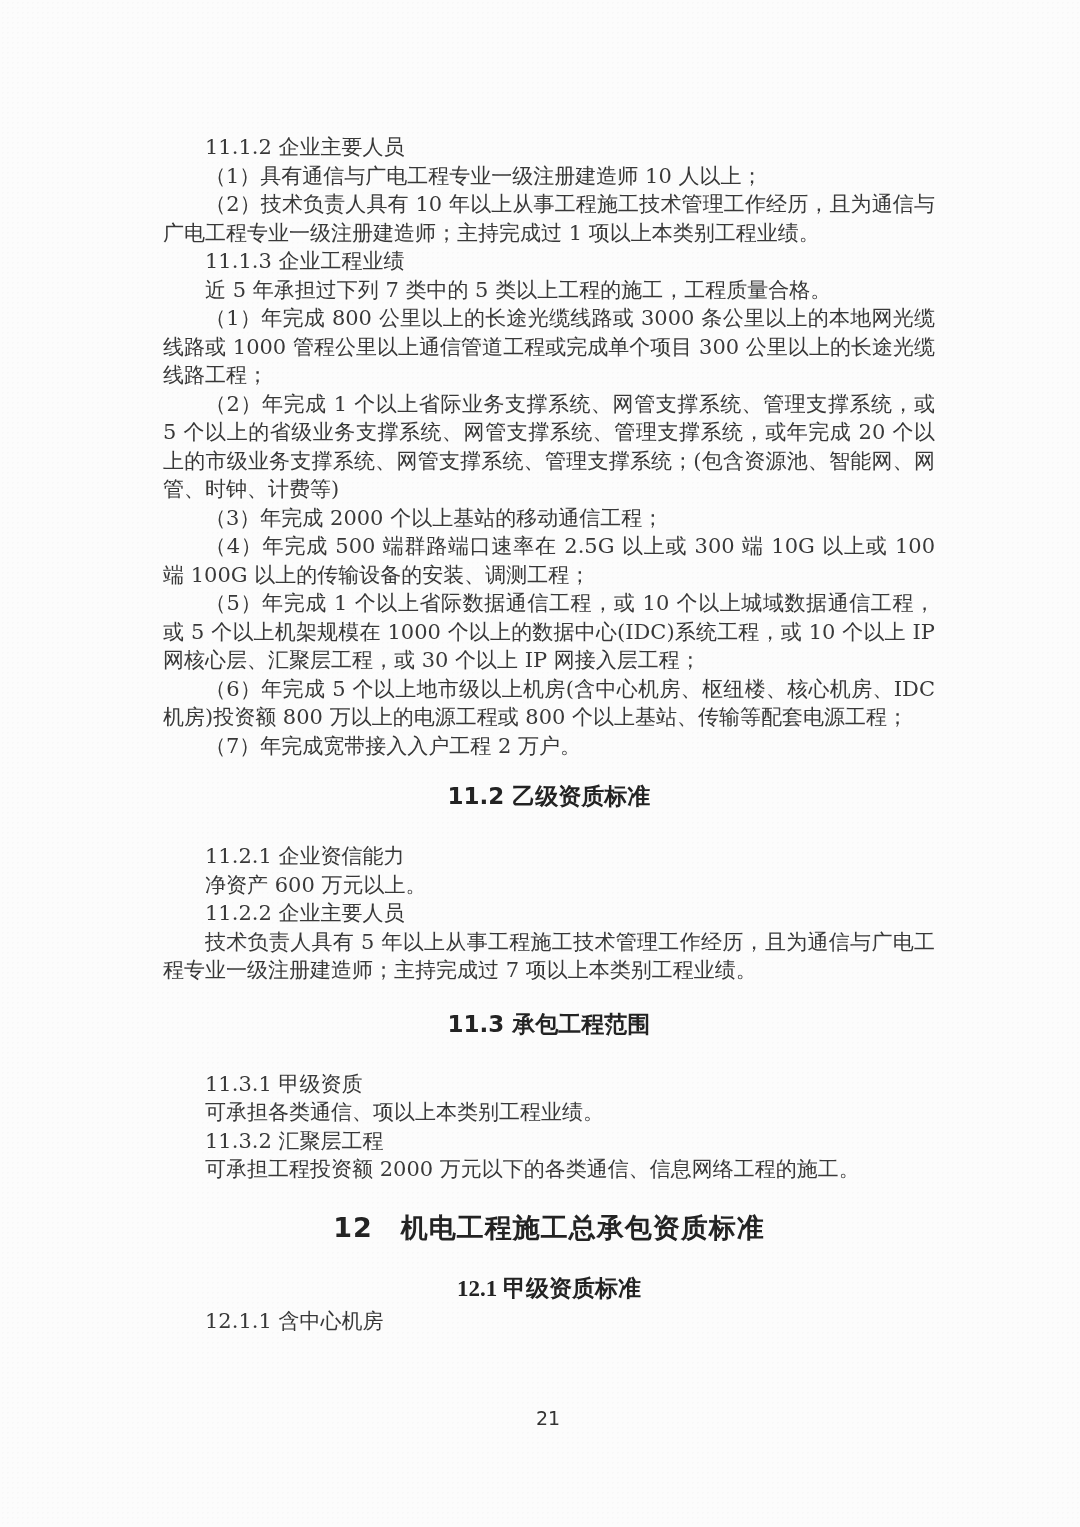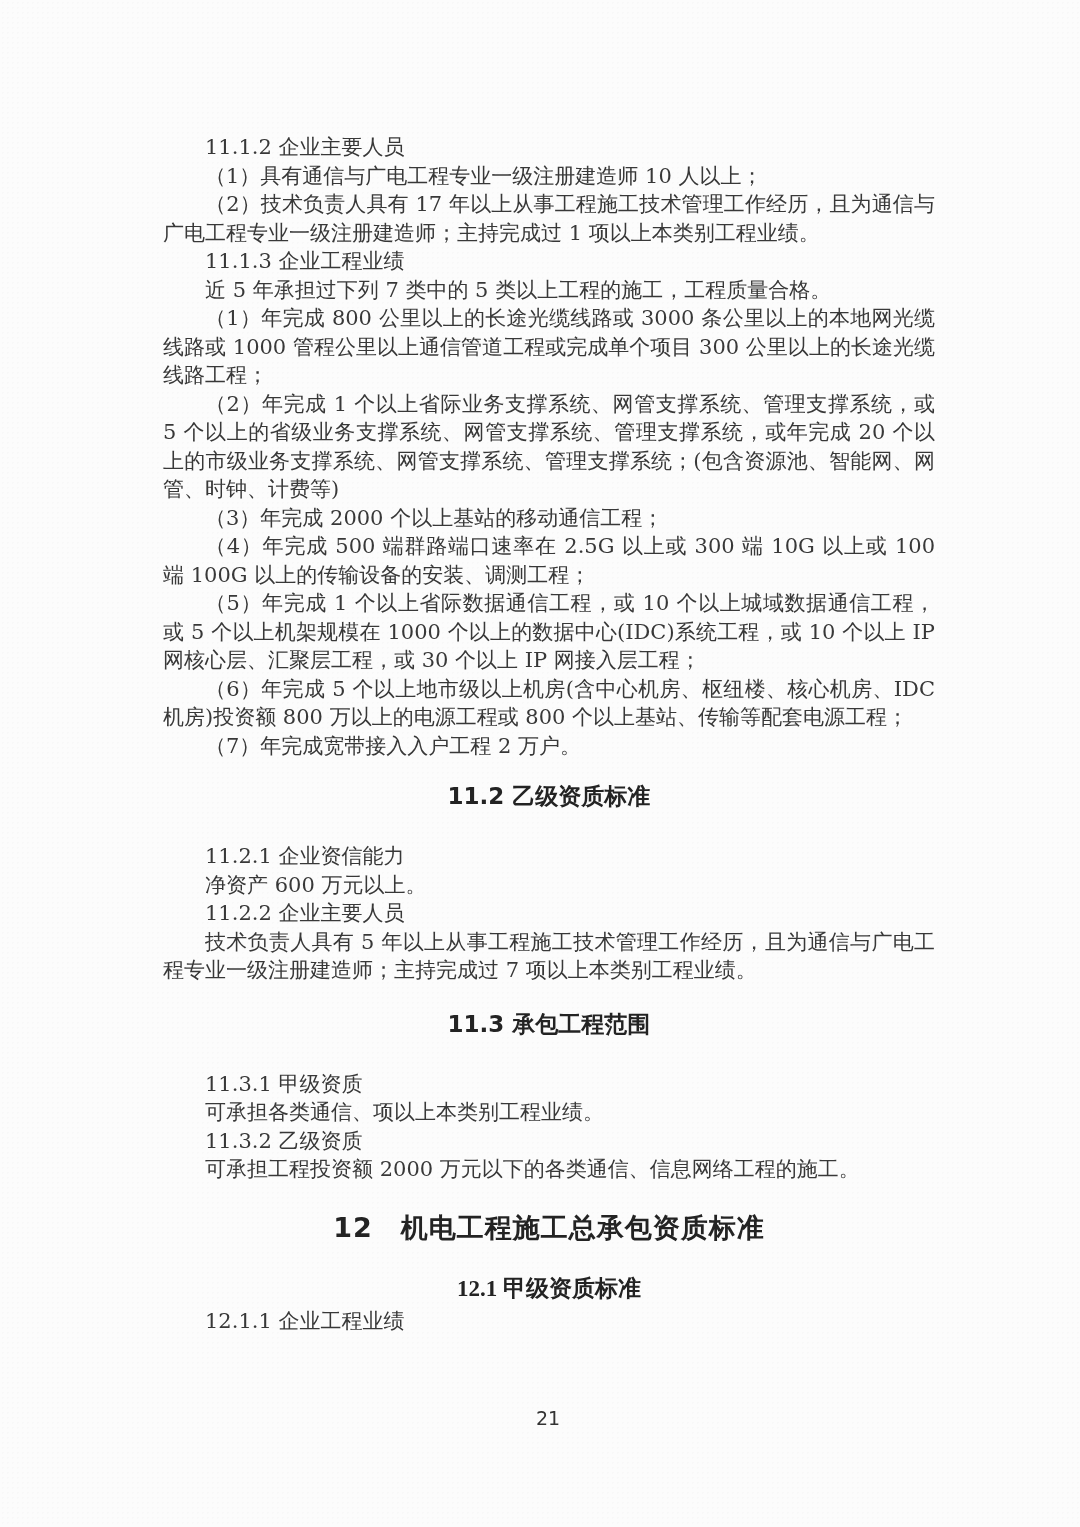--- a/index.html
+++ b/index.html
@@ -44,43 +44,43 @@
     font-family:"DejaVu Sans","Liberation Sans",sans-serif;
   }
 </style>
 </head>
 <body>
 
 <div class="page">
   <div class="content">
     <p class="p">11.1.2 企业主要人员</p>
     <p class="p">（1）具有通信与广电工程专业一级注册建造师 10 人以上；</p>
-    <p class="p">（2）技术负责人具有 17 年以上从事工程施工技术管理工作经历，且为通信与广电工程专业一级注册建造师；主持完成过 1 项以上本类别工程业绩。</p>
+    <p class="p">（2）技术负责人具有 10 年以上从事工程施工技术管理工作经历，且为通信与广电工程专业一级注册建造师；主持完成过 1 项以上本类别工程业绩。</p>
     <p class="p">11.1.3 企业工程业绩</p>
     <p class="p">近 5 年承担过下列 7 类中的 5 类以上工程的施工，工程质量合格。</p>
     <p class="p">（1）年完成 800 公里以上的长途光缆线路或 3000 条公里以上的本地网光缆线路或 1000 管程公里以上通信管道工程或完成单个项目 300 公里以上的长途光缆线路工程；</p>
     <p class="p">（2）年完成 1 个以上省际业务支撑系统、网管支撑系统、管理支撑系统，或 5 个以上的省级业务支撑系统、网管支撑系统、管理支撑系统，或年完成 20 个以上的市级业务支撑系统、网管支撑系统、管理支撑系统；(包含资源池、智能网、网管、时钟、计费等)</p>
     <p class="p">（3）年完成 2000 个以上基站的移动通信工程；</p>
     <p class="p">（4）年完成 500 端群路端口速率在 2.5G 以上或 300 端 10G 以上或 100 端 100G 以上的传输设备的安装、调测工程；</p>
     <p class="p">（5）年完成 1 个以上省际数据通信工程，或 10 个以上城域数据通信工程，或 5 个以上机架规模在 1000 个以上的数据中心(IDC)系统工程，或 10 个以上 IP 网核心层、汇聚层工程，或 30 个以上 IP 网接入层工程；</p>
     <p class="p">（6）年完成 5 个以上地市级以上机房(含中心机房、枢纽楼、核心机房、IDC 机房)投资额 800 万以上的电源工程或 800 个以上基站、传输等配套电源工程；</p>
     <p class="p">（7）年完成宽带接入入户工程 2 万户。</p>
 
     <p class="heading h2 h2-a">11.2 乙级资质标准</p>
     <p class="p">11.2.1 企业资信能力</p>
     <p class="p">净资产 600 万元以上。</p>
     <p class="p">11.2.2 企业主要人员</p>
     <p class="p">技术负责人具有 5 年以上从事工程施工技术管理工作经历，且为通信与广电工程专业一级注册建造师；主持完成过 7 项以上本类别工程业绩。</p>
 
     <p class="heading h2 h2-b">11.3 承包工程范围</p>
     <p class="p">11.3.1 甲级资质</p>
     <p class="p">可承担各类通信、项以上本类别工程业绩。</p>
-    <p class="p">11.3.2 乙级资质</p>
+    <p class="p">11.3.2 汇聚层工程</p>
     <p class="p">可承担工程投资额 2000 万元以下的各类通信、信息网络工程的施工。</p>
 
     <p class="heading h1 h1-a">12　机电工程施工总承包资质标准</p>
 
     <p class="heading h2 h2-c">12.1 甲级资质标准</p>
-    <p class="p">12.1.1 企业工程业绩</p>
+    <p class="p">12.1.1 含中心机房</p>
   </div>
 
   <div class="page-number">21</div>
 </div>
 
 </body></html>

